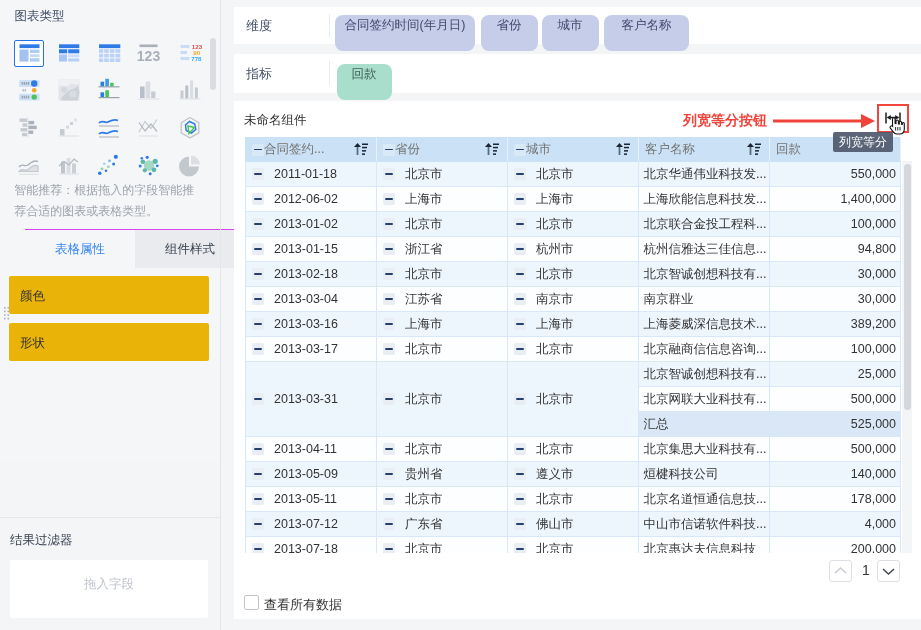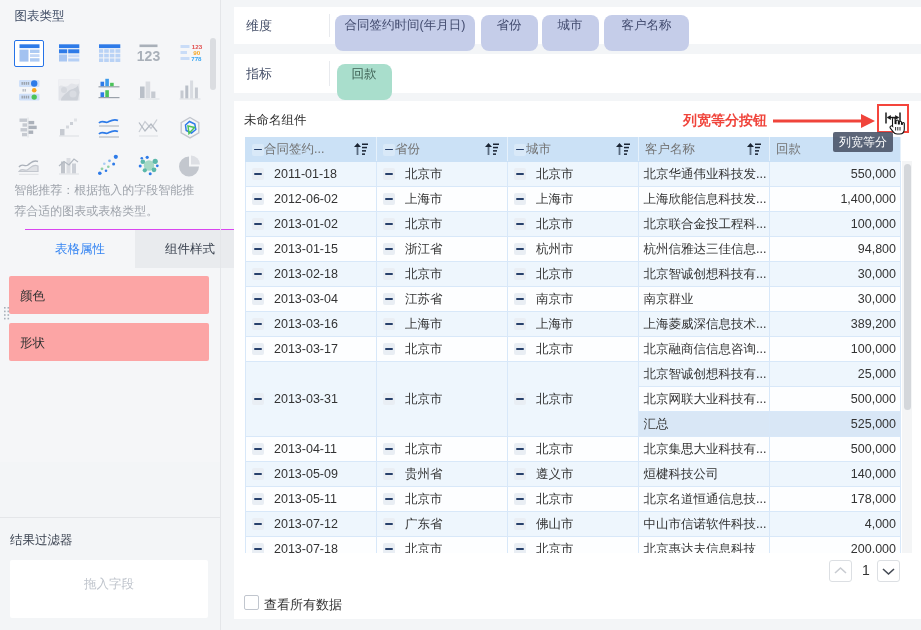--- a/index.html
+++ b/index.html
@@ -9,21 +9,21 @@
 
 
 #sidebar { left:0; top:0; width:220px; height:462px; background:#F5F6F8; }
 #sidebar .title { left:14.5px; top:7.5px; font-size:12.5px; color:#414E66; font-weight:500; }
 .selbox { left:14px; top:39.5px; width:29.5px; height:27.5px; background:#fff; border:1.5px solid #2573E8; border-radius:2px; }
 .ic { position:absolute; width:26px; height:26px; }
 .hint { left:14.3px; top:180px; font-size:12px; line-height:21px; color:#9EA3AB; white-space:nowrap; }
 #tabs { left:12px; top:229px; width:220px; height:38px; border-top:1px solid #d946ef;margin-left:13px; }
 #tab2 { position:absolute; left:110px; top:0; width:110px; height:38px; background:#E9EBEE; color:#39414E; text-align:center; line-height:38px; font-size:12.5px; }
 #tab1 { position:absolute; left:0; top:0; width:110px; height:38px; color:#3685F2; text-align:center; line-height:38px; font-size:12.5px; }
-.card { left:9px; width:200px; height:38px; background:#fca5a5; border-radius:2px; }
+.card { left:9px; width:200px; height:38px; background:#eab308; border-radius:2px; }
 .card span { position:absolute; left:11px; top:12px; color:#333; font-size:12.5px; }
 #grip { left:3px; top:307px; width:7px; height:14px; }
 #divider-v { left:220px; top:0; width:1px; height:630px; background:#E4E6E9; }
 #sb-scroll { left:210px; top:38px; width:6px; height:52px; background:#DBDDE1; border-radius:3px; }
 #filter-divider { left:0; top:517px; width:220px; height:1px; background:#E4E6E9; }
 #filter-title { left:10px; top:532px; color:#3A4250; font-size:12.5px; }
 #dropzone { left:10px; top:560px; width:198px; height:58px; background:#fff; border-radius:2px; text-align:center; }
 #dropzone span { color:#BFC4CC; position:relative; top:16px; font-size:12.5px; }
 
 

